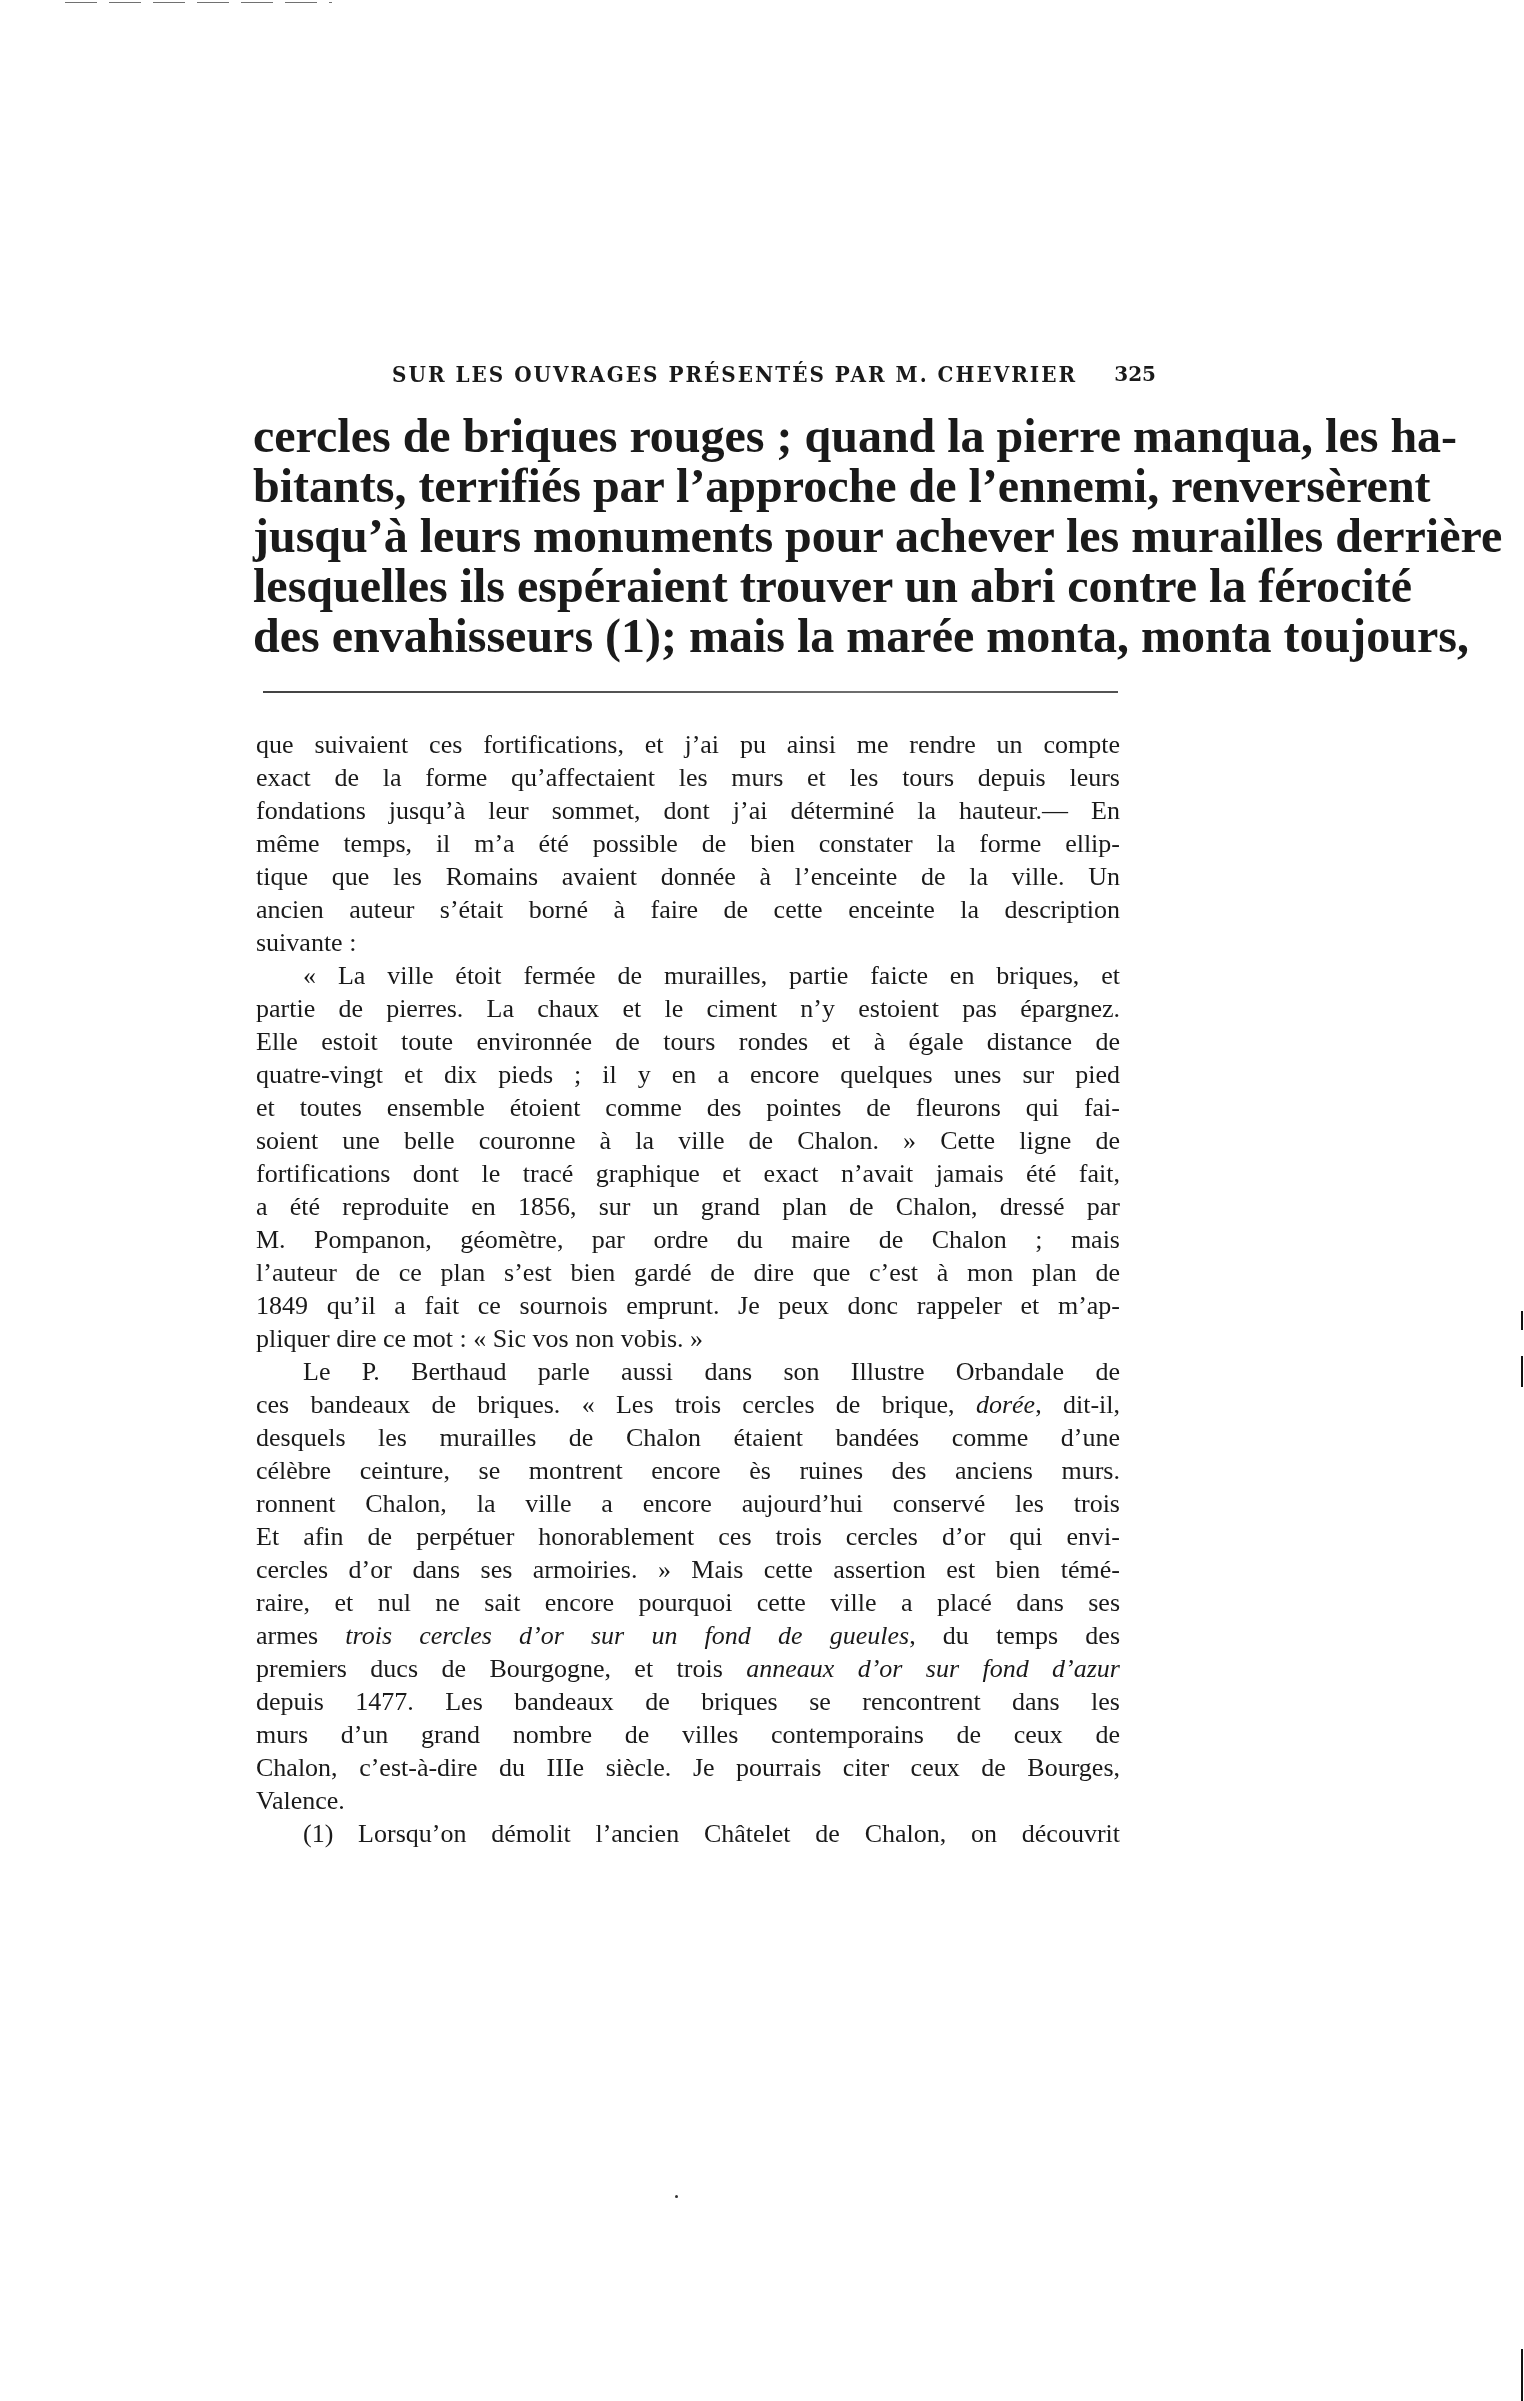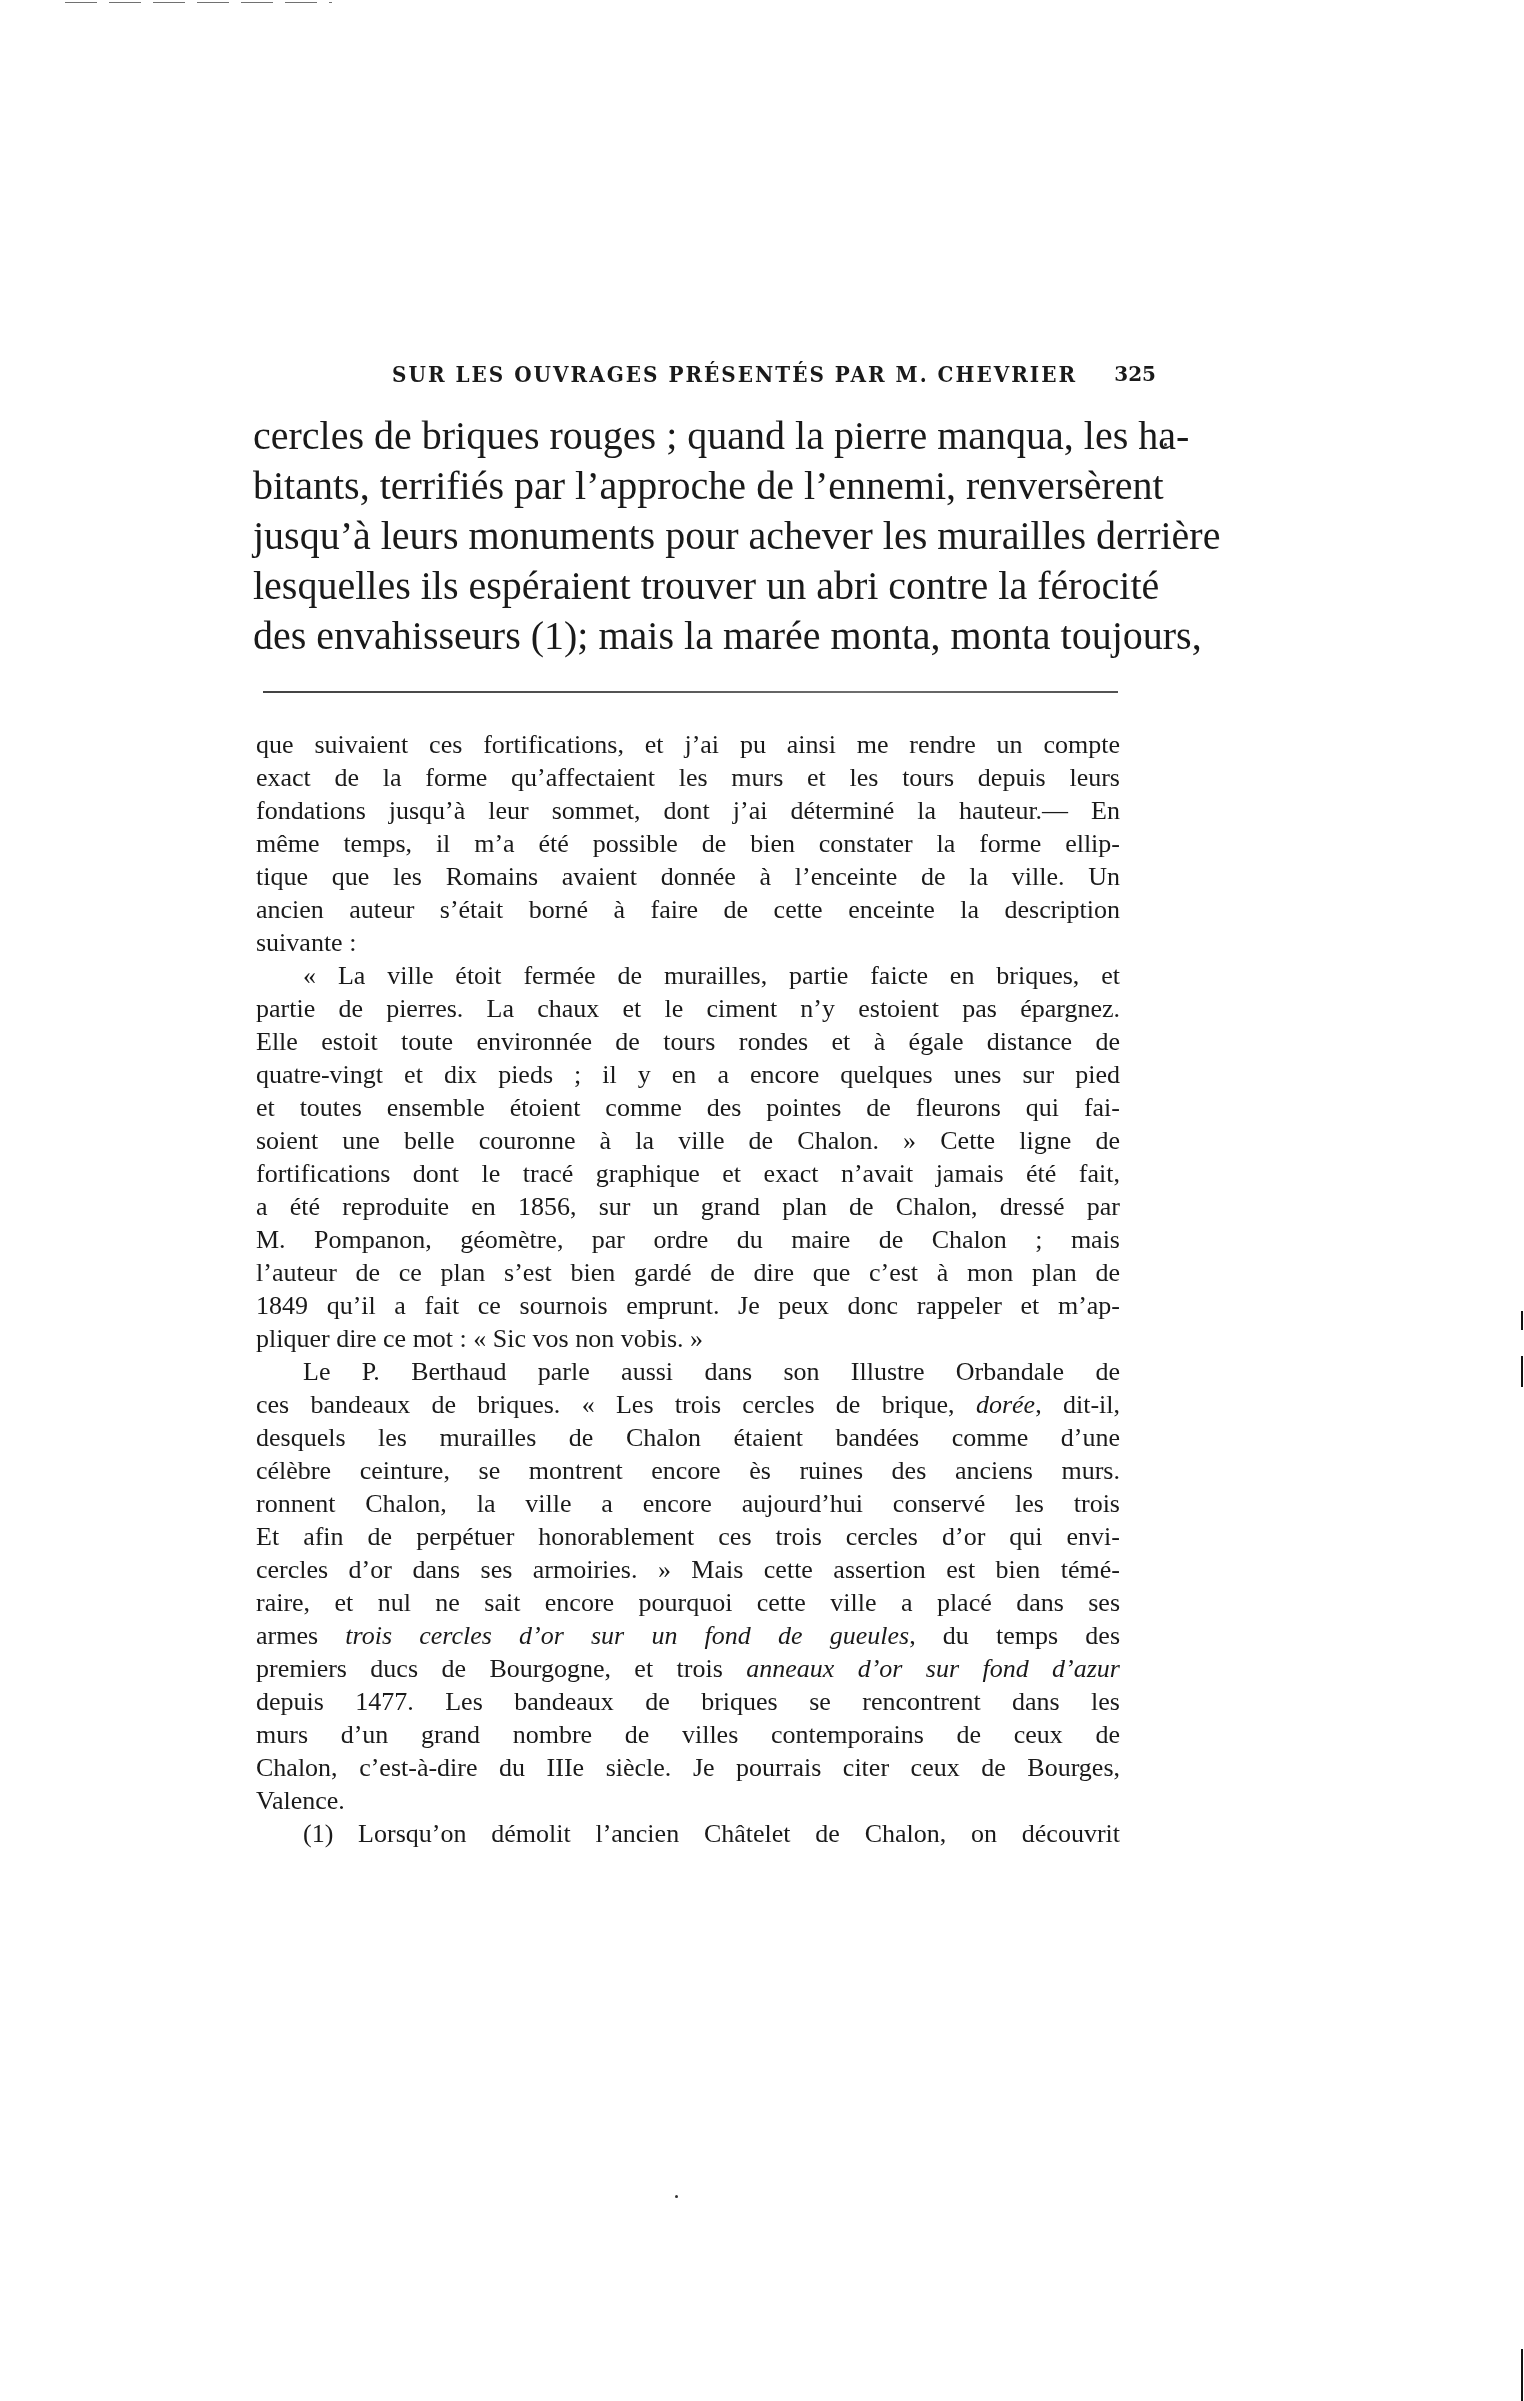--- a/index.html
+++ b/index.html
@@ -6,21 +6,21 @@
   body { width: 1524px; height: 2401px; position: relative; overflow: hidden;
          font-family: "Liberation Serif", "DejaVu Serif", serif; color: #1a1a1a; }
   .scan-top { position: absolute; top: 1.6px; left: 65px; width: 267px; height: 1.6px;
               background: repeating-linear-gradient(90deg,#333 0 32px,transparent 32px 44px); opacity: .7; }
   .running-head { position: absolute; top: 362px; left: 356px; width: 764px; height: 37px;
                   display: flex; justify-content: space-between; align-items: baseline; margin-left: 36px; }
   .running-title { font-family: "DejaVu Serif", serif; font-size: 20px; letter-spacing: 2px;
                    font-weight: bold; transform: scaleY(1.15); }
   .page-num { font-family: "DejaVu Serif", serif; font-size: 20px; font-weight: bold; }
   .main { position: absolute; top: 411px; left: 253px; width: 867px;
-          font-size: 40px; line-height: 50px; text-align: justify; }
+          font-size: 48px; line-height: 50px; text-align: justify; font-weight: bold; }
   .main .ln, .foot .ln { display: block; text-align-last: justify; white-space: nowrap; }
   .main .ln span, .foot .ln span { }
   .rule { position: absolute; top: 691px; left: 263px; width: 855px; height: 2.4px;
           background: linear-gradient(90deg,#222 0%,#333 40%,#555 70%,#333 100%); opacity: .85; }
   .foot { position: absolute; top: 728px; left: 256px; width: 864px;
           font-size: 26px; line-height: 33px; }
   .foot .ln.last { text-align-last: left; }
   .foot .ln.indent { padding-left: 47px; }
   i { font-style: italic; }
   .vmark { position: absolute; left: 1521px; width: 2.4px; background: #111; }

